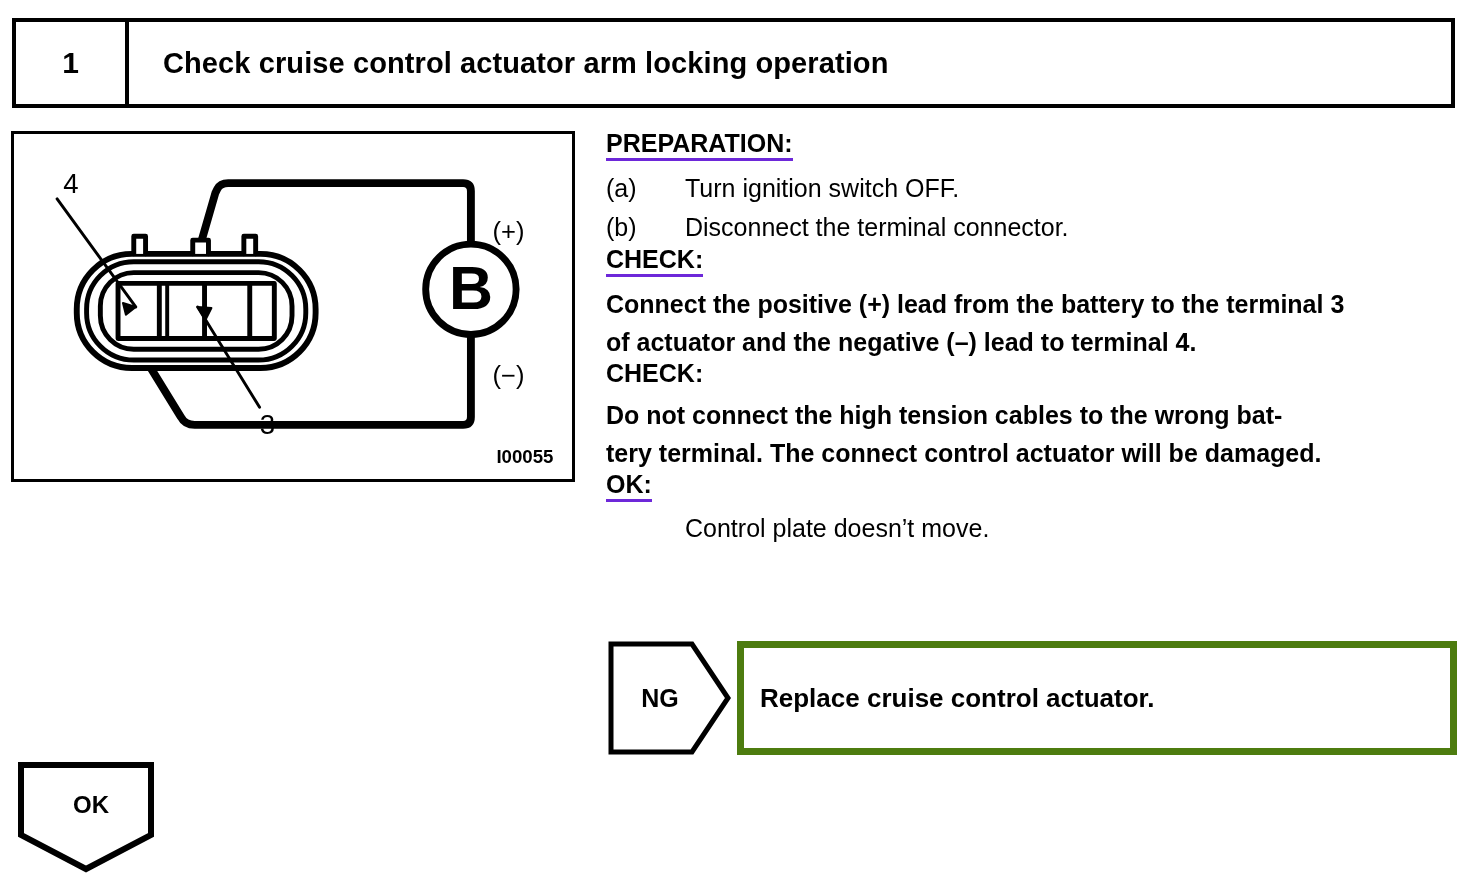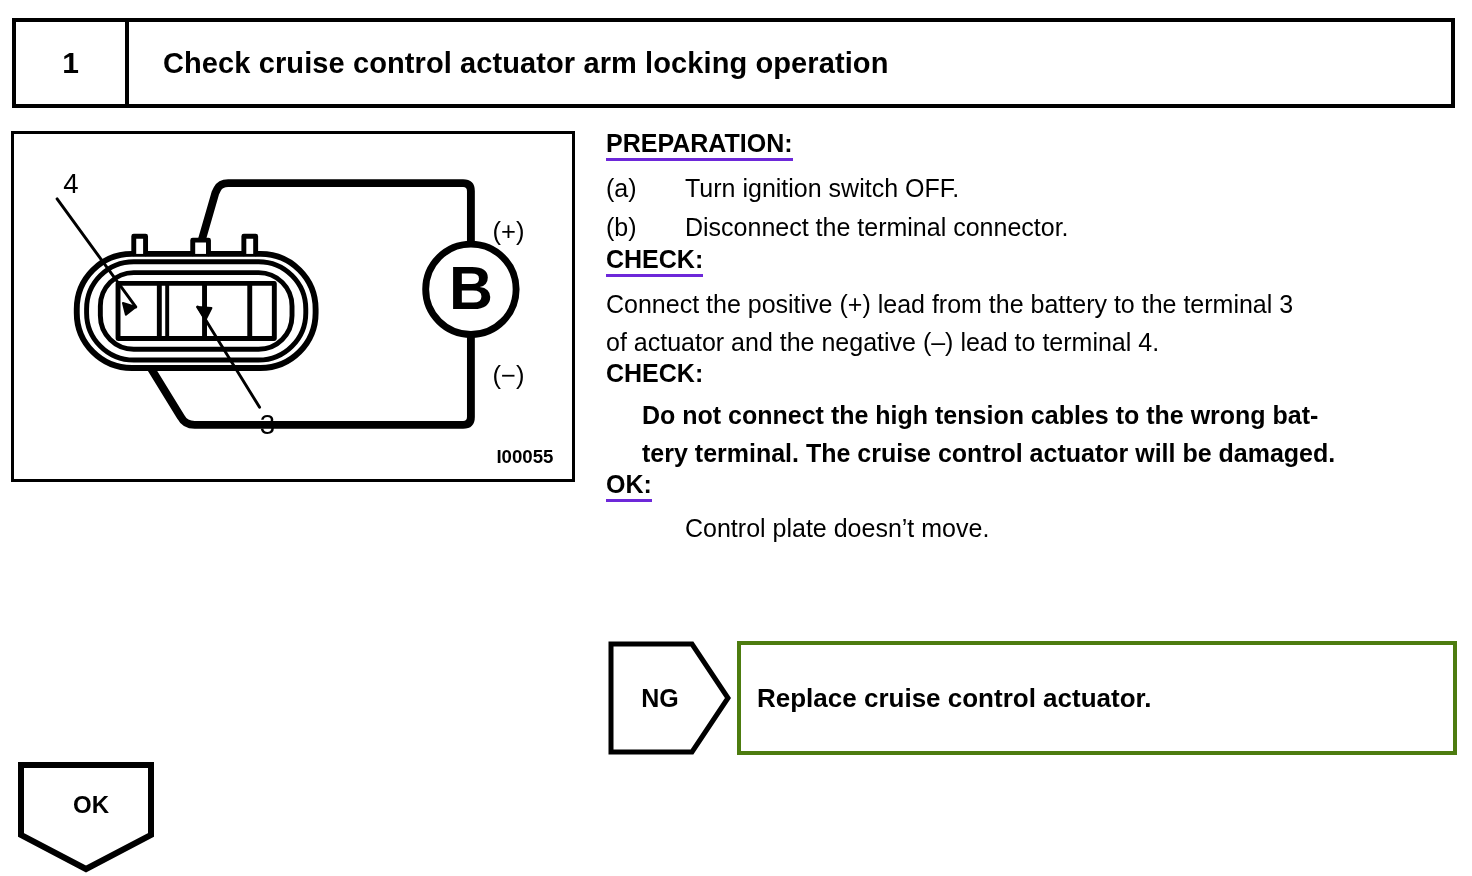--- a/index.html
+++ b/index.html
@@ -99,24 +99,24 @@
   .list-marker {
     width: 79px;
     flex: 0 0 79px;
   }
   .list-text {
     flex: 1;
   }
   .body-line {
     font-size: 25px;
     line-height: 1.52;
+    font-weight: bold;
   }
   .body-line.bold {
     font-weight: bold;
-    margin-left: 36px;
   }
   .indent-line {
     font-size: 25px;
     font-weight: normal;
     line-height: 1.5;
     padding-left: 79px;
   }
 
   
   .ng-row {
@@ -146,21 +146,21 @@
     justify-content: center;
     font-size: 25px;
     font-weight: bold;
   }
   .ng-result-box {
     position: absolute;
     left: 129px;
     top: 0;
     width: 720px;
     height: 114px;
-    border: 4px solid #4d7c0f;
+    border: 7px solid #4d7c0f;
     box-sizing: border-box;
     display: flex;
     align-items: center;
     padding-left: 16px;
   }
   .ng-result-text {
     font-size: 26px;
     font-weight: bold;
   }
 
@@ -261,21 +261,21 @@
   </div>
 
   <div class="body-line">Connect the positive (+) lead from the battery to the terminal 3</div>
   <div class="body-line">of actuator and the negative (–) lead to terminal 4.</div>
 
   <div class="heading-row">
     <span class="sec-heading" style="border-bottom:none;">CHECK:</span>
   </div>
 
   <div class="body-line bold">Do not connect the high tension cables to the wrong bat-</div>
-  <div class="body-line bold">tery terminal. The cruise control actuator will be damaged.</div>
+  <div class="body-line bold">tery terminal. The connect control actuator will be damaged.</div>
 
 
   <div class="heading-row">
     <span class="sec-heading">OK:</span>
   </div>
 
   <div class="indent-line">Control plate doesn’t move.</div>
 </div>
 
 <div class="ng-row">

